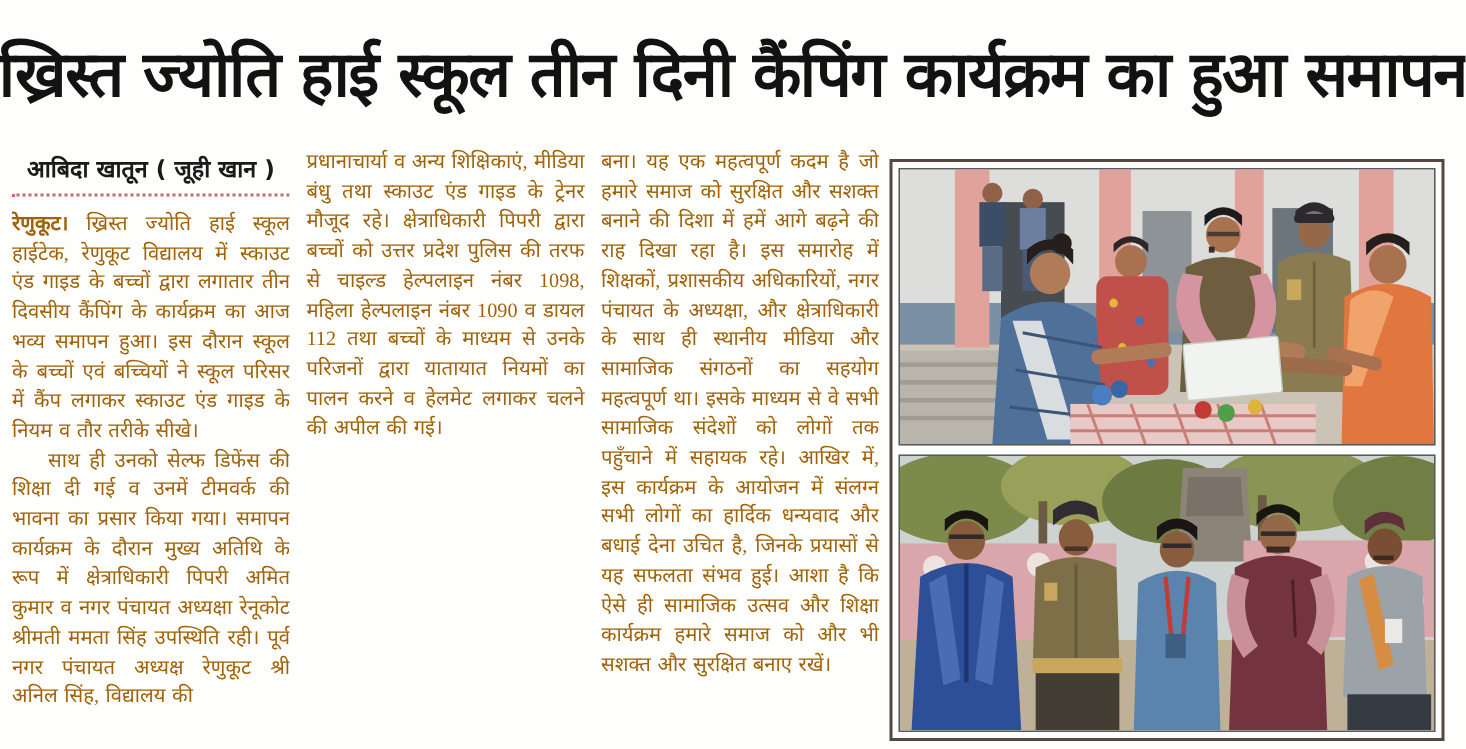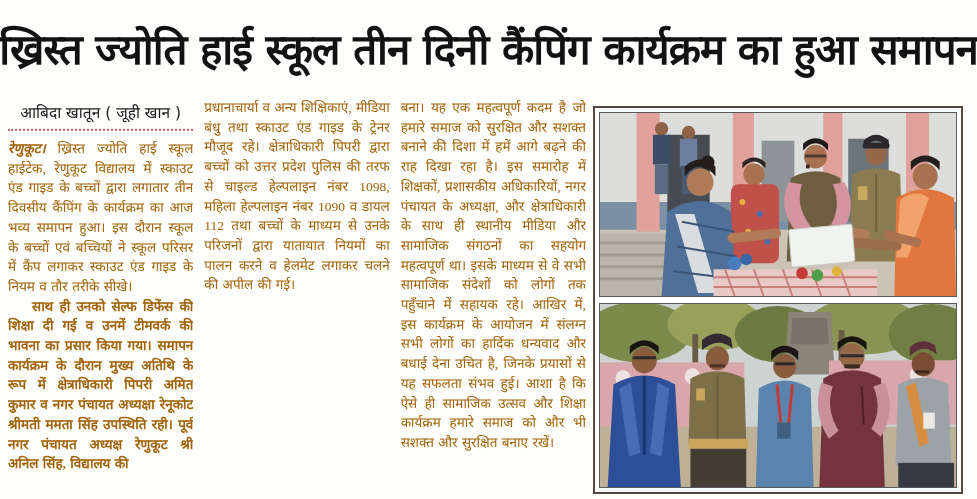--- a/index.html
+++ b/index.html
@@ -16,33 +16,33 @@
   }
   .content {
     position:absolute; top:98px; left:8px; right:7px; bottom:3px;
     display:flex;
   }
   .text-cols {
     width:578px; flex:0 0 578px; display:flex; gap:11px; overflow:hidden;
   }
   .col { flex:1; overflow:hidden; }
   .byline {
-    text-align:center; font-weight:normal; font-size:15.5px; color:#1a1a1a;
+    text-align:center; font-weight:bold; font-size:15.5px; color:#1a1a1a;
     padding:3px 0 4px 0;
     font-family:"DejaVu Sans", "Liberation Sans", sans-serif;
   }
   .byline-rule {
     border-top:2px dotted #c96a6a; height:0; margin:2px 0 8px 0;
   }
   .para {
     margin:0; text-align:justify; font-size:13.5px; line-height:1.46; color:#a16207;
     word-spacing:1px;
   }
-  .para.indent { text-indent:24px;font-weight:bold; }
-  .dateline { font-weight:bold;font-style:italic; }
+  .para.indent { text-indent:24px; }
+  .dateline { font-weight:bold; }
   .photos {
     margin-left:7px; margin-top:8px; width:370px; height:388px; box-sizing:border-box;
     border:2px solid #55463f; background:#ffffff; padding:4px;
     display:flex; flex-direction:column; gap:6px;
   }
   .photo {
     flex:1; border:1px solid #5a5a5a; overflow:hidden; background:#d8d8d4; min-height:0;
   }
   .photo svg { width:100%; height:100%; display:block; }
 </style>

